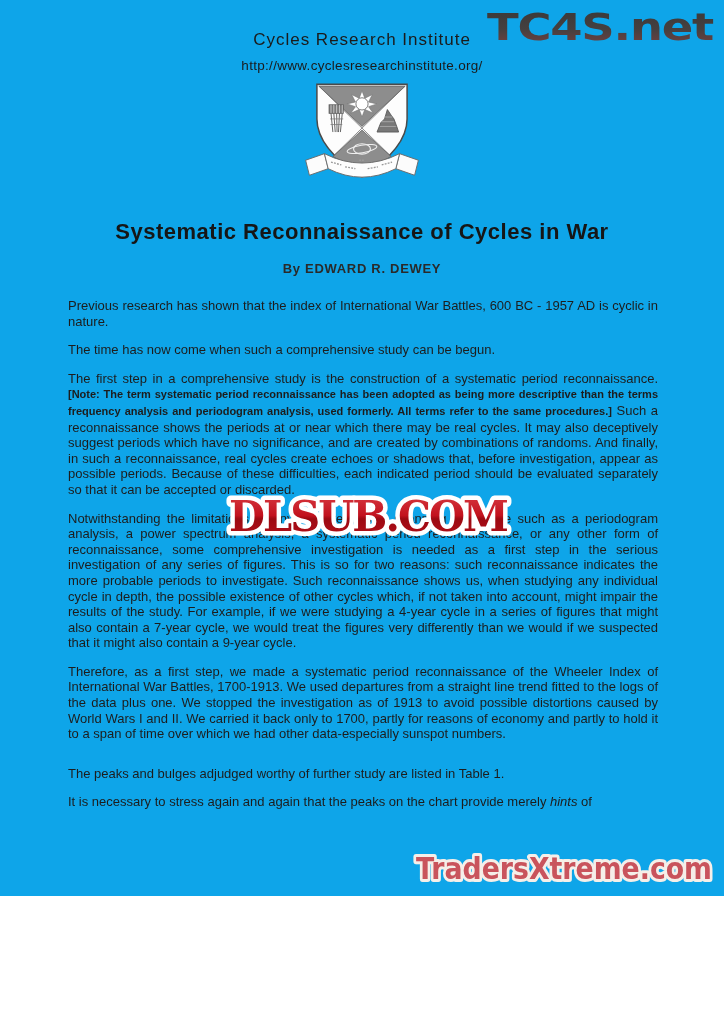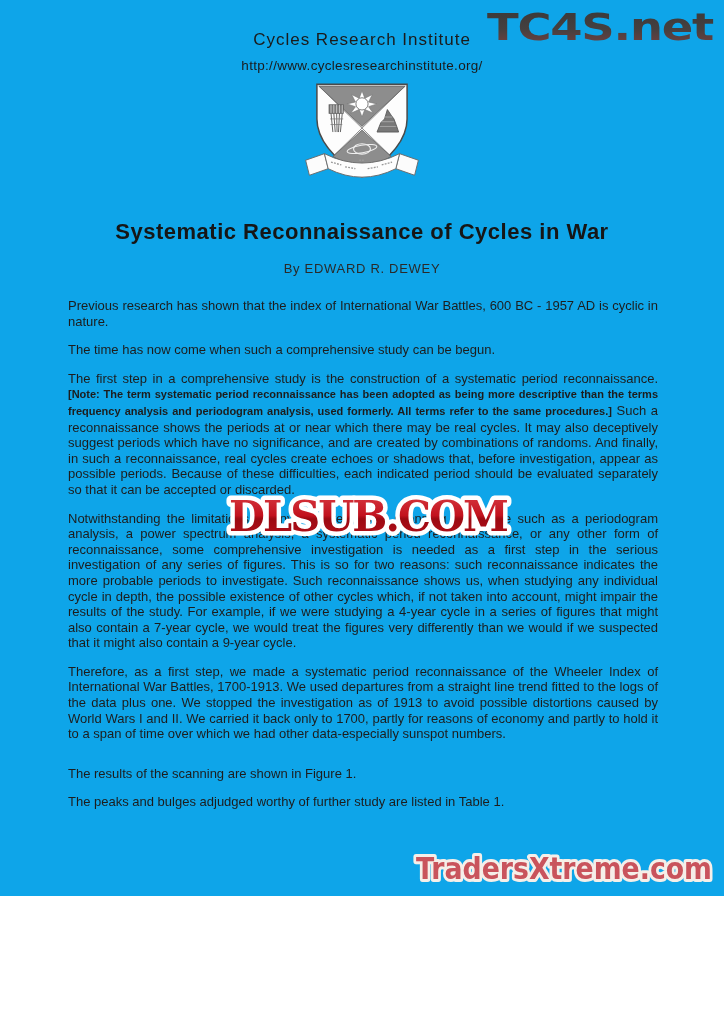--- a/index.html
+++ b/index.html
@@ -11,21 +11,21 @@
     color:#1d1d1d;
   }
   .tc4s-logo { position:absolute; top:2px; right:6px; }
   .header { text-align:center; padding-top:30px; }
   .institute-name { font-size:17px; letter-spacing:1px; color:#1b1b1b; line-height:20px; }
   .institute-url { font-size:13.5px; letter-spacing:0.3px; color:#1b1b1b; margin-top:8px; }
   .crest-wrap { margin-top:5px; }
   .published-note { font-size:13px; line-height:17px; margin:13px auto 0; width:560px; color:#1b1b1b; }
   .published-note .mag { font-weight:bold; font-style:italic; }
   .article-title { text-align:center; font-size:22px; letter-spacing:0.5px; margin-top:27px; color:#161616; }
-  .byline { text-align:center; font-size:13px; letter-spacing:0.7px; margin-top:16px; color:#2a2a2a; }
+  .byline { text-align:center; font-size:13px; letter-spacing:0.7px; margin-top:16px; color:#2a2a2a;font-weight:bold; }
   .body-text { margin:22px 66px 0 68px; font-size:13px; line-height:15.6px; color:#1d1d1d; }
   .body-text p { text-align:justify; margin-bottom:13px; }
   .body-text p.gap-after { margin-bottom:24px; }
   .note-inline { font-size:11px;font-weight:bold; }
   .it { font-style:italic; }
   .watermark { position:absolute; left:218px; top:488px; pointer-events:none; }
   .bottom-logo { position:absolute; right:4px; bottom:2px; }
 </style>
 </head>
 <body>
@@ -96,22 +96,22 @@
 
   <h1 class="article-title">Systematic Reconnaissance of Cycles in War</h1>
   <div class="byline">By EDWARD R. DEWEY</div>
 
   <div class="body-text">
     <p>Previous research has shown that the index of International War Battles, 600 BC - 1957 AD is cyclic in nature.</p>
     <p>The time has now come when such a comprehensive study can be begun.</p>
     <p><span>The first step in a comprehensive study is the construction of a systematic period reconnaissance.</span><span class="note-inline">[Note: The term systematic period reconnaissance has been adopted as being more descriptive than the terms frequency analysis and periodogram analysis, used formerly. All terms refer to the same procedures.]</span><span> Such a reconnaissance shows the periods at or near which there may be real cycles. It may also deceptively suggest periods which have no significance, and are created by combinations of randoms. And finally, in such a reconnaissance, real cycles create echoes or shadows that, before investigation, appear as possible periods. Because of these difficulties, each indicated period should be evaluated separately so that it can be accepted or discarded.</span></p>
     <p>Notwithstanding the limitations of any comprehensive scanning procedure such as a periodogram analysis, a power spectrum analysis, a systematic period reconnaissance, or any other form of reconnaissance, some comprehensive investigation is needed as a first step in the serious investigation of any series of figures. This is so for two reasons: such reconnaissance indicates the more probable periods to investigate. Such reconnaissance shows us, when studying any individual cycle in depth, the possible existence of other cycles which, if not taken into account, might impair the results of the study. For example, if we were studying a 4-year cycle in a series of figures that might also contain a 7-year cycle, we would treat the figures very differently than we would if we suspected that it might also contain a 9-year cycle.</p>
     <p class="gap-after">Therefore, as a first step, we made a systematic period reconnaissance of the Wheeler Index of International War Battles, 1700-1913. We used departures from a straight line trend fitted to the logs of the data plus one. We stopped the investigation as of 1913 to avoid possible distortions caused by World Wars I and II. We carried it back only to 1700, partly for reasons of economy and partly to hold it to a span of time over which we had other data-especially sunspot numbers.</p>
-    <p>The results of the scanning are shown in Figure 1.</p>
     <p>The peaks and bulges adjudged worthy of further study are listed in Table 1.</p>
+    <p><span>It is necessary to stress again and again that the peaks on the chart provide merely </span><span class="it">hints</span><span> of</span></p>
   </div>
 
   <div class="watermark">
     <svg width="296" height="58" viewBox="0 0 296 58">
       <defs>
         <linearGradient id="wmGrad" x1="0" y1="0" x2="0" y2="1">
           <stop offset="0%" stop-color="#d93c43"></stop>
           <stop offset="48%" stop-color="#c2121e"></stop>
           <stop offset="55%" stop-color="#9c0a12"></stop>
           <stop offset="100%" stop-color="#b8101b"></stop>

